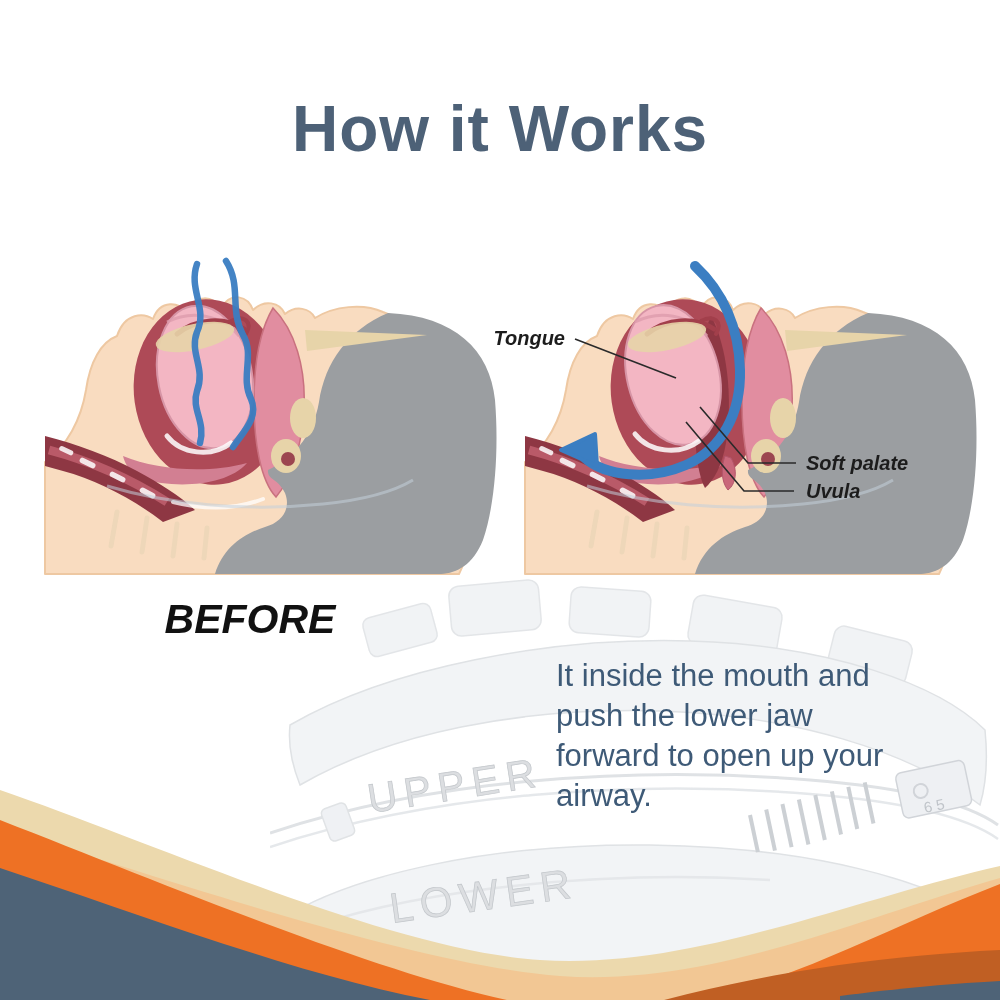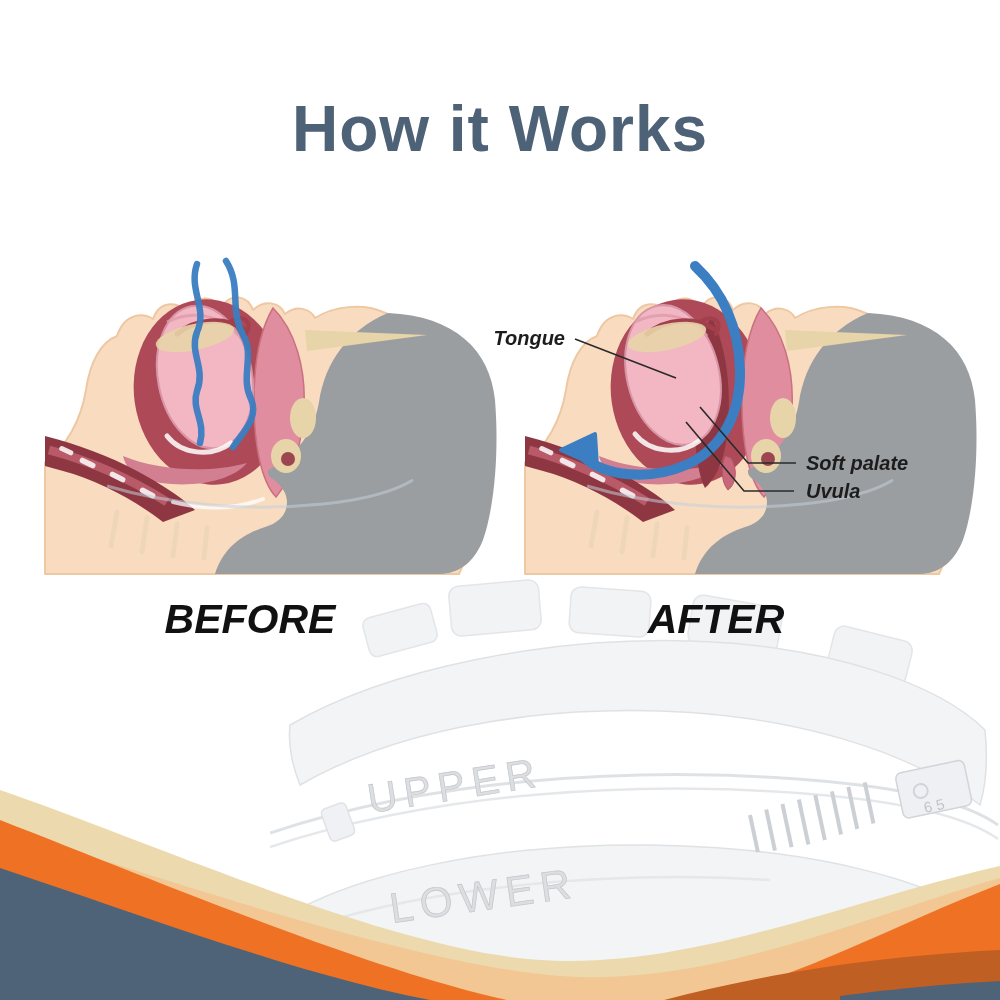--- a/index.html
+++ b/index.html
@@ -158,22 +158,27 @@
       <path d="M700,162 L748,218 L796,218"></path>
       <path d="M686,177 L744,246 L794,246"></path>
     </g>
 
     <text class="anno" x="565" y="100" text-anchor="end">Tongue</text>
     <text class="anno" x="806" y="225">Soft palate</text>
     <text class="anno" x="806" y="253">Uvula</text>
   </svg>
 
   <div class="section-label label-before">BEFORE</div>
-  <div class="section-label label-after">AFTER</div>
 
+  <div class="desc desc-after">
+    <div>It inside the mouth and</div>
+    <div>push the lower jaw</div>
+    <div>forward to open up your</div>
+    <div>airway.</div>
+  </div>
 
   <svg class="waves" width="1000" height="240" viewBox="0 0 1000 240">
     <path d="M0,30 C160,85 390,190 540,200 C690,210 850,140 1000,106 L1000,240 L0,240 Z" fill="#ecd9ad"></path>
     <path d="M0,68 C200,130 420,205 560,216 C710,227 860,158 1000,118 L1000,240 L0,240 Z" fill="#f2c794"></path>
     <path d="M0,60 C200,138 430,235 565,250 C720,266 850,182 1000,124 L1000,240 L0,240 Z" fill="#ee7124"></path>
     <path d="M0,108 C150,158 300,215 430,240 L0,240 Z" fill="#4e6377"></path>
     <path d="M620,252 C760,212 880,196 1000,190 L1000,240 L620,240 Z" fill="#c05f23"></path>
     <path d="M840,236 C900,228 960,223 1000,221 L1000,240 L840,240 Z" fill="#4e6377"></path>
   </svg>
 

